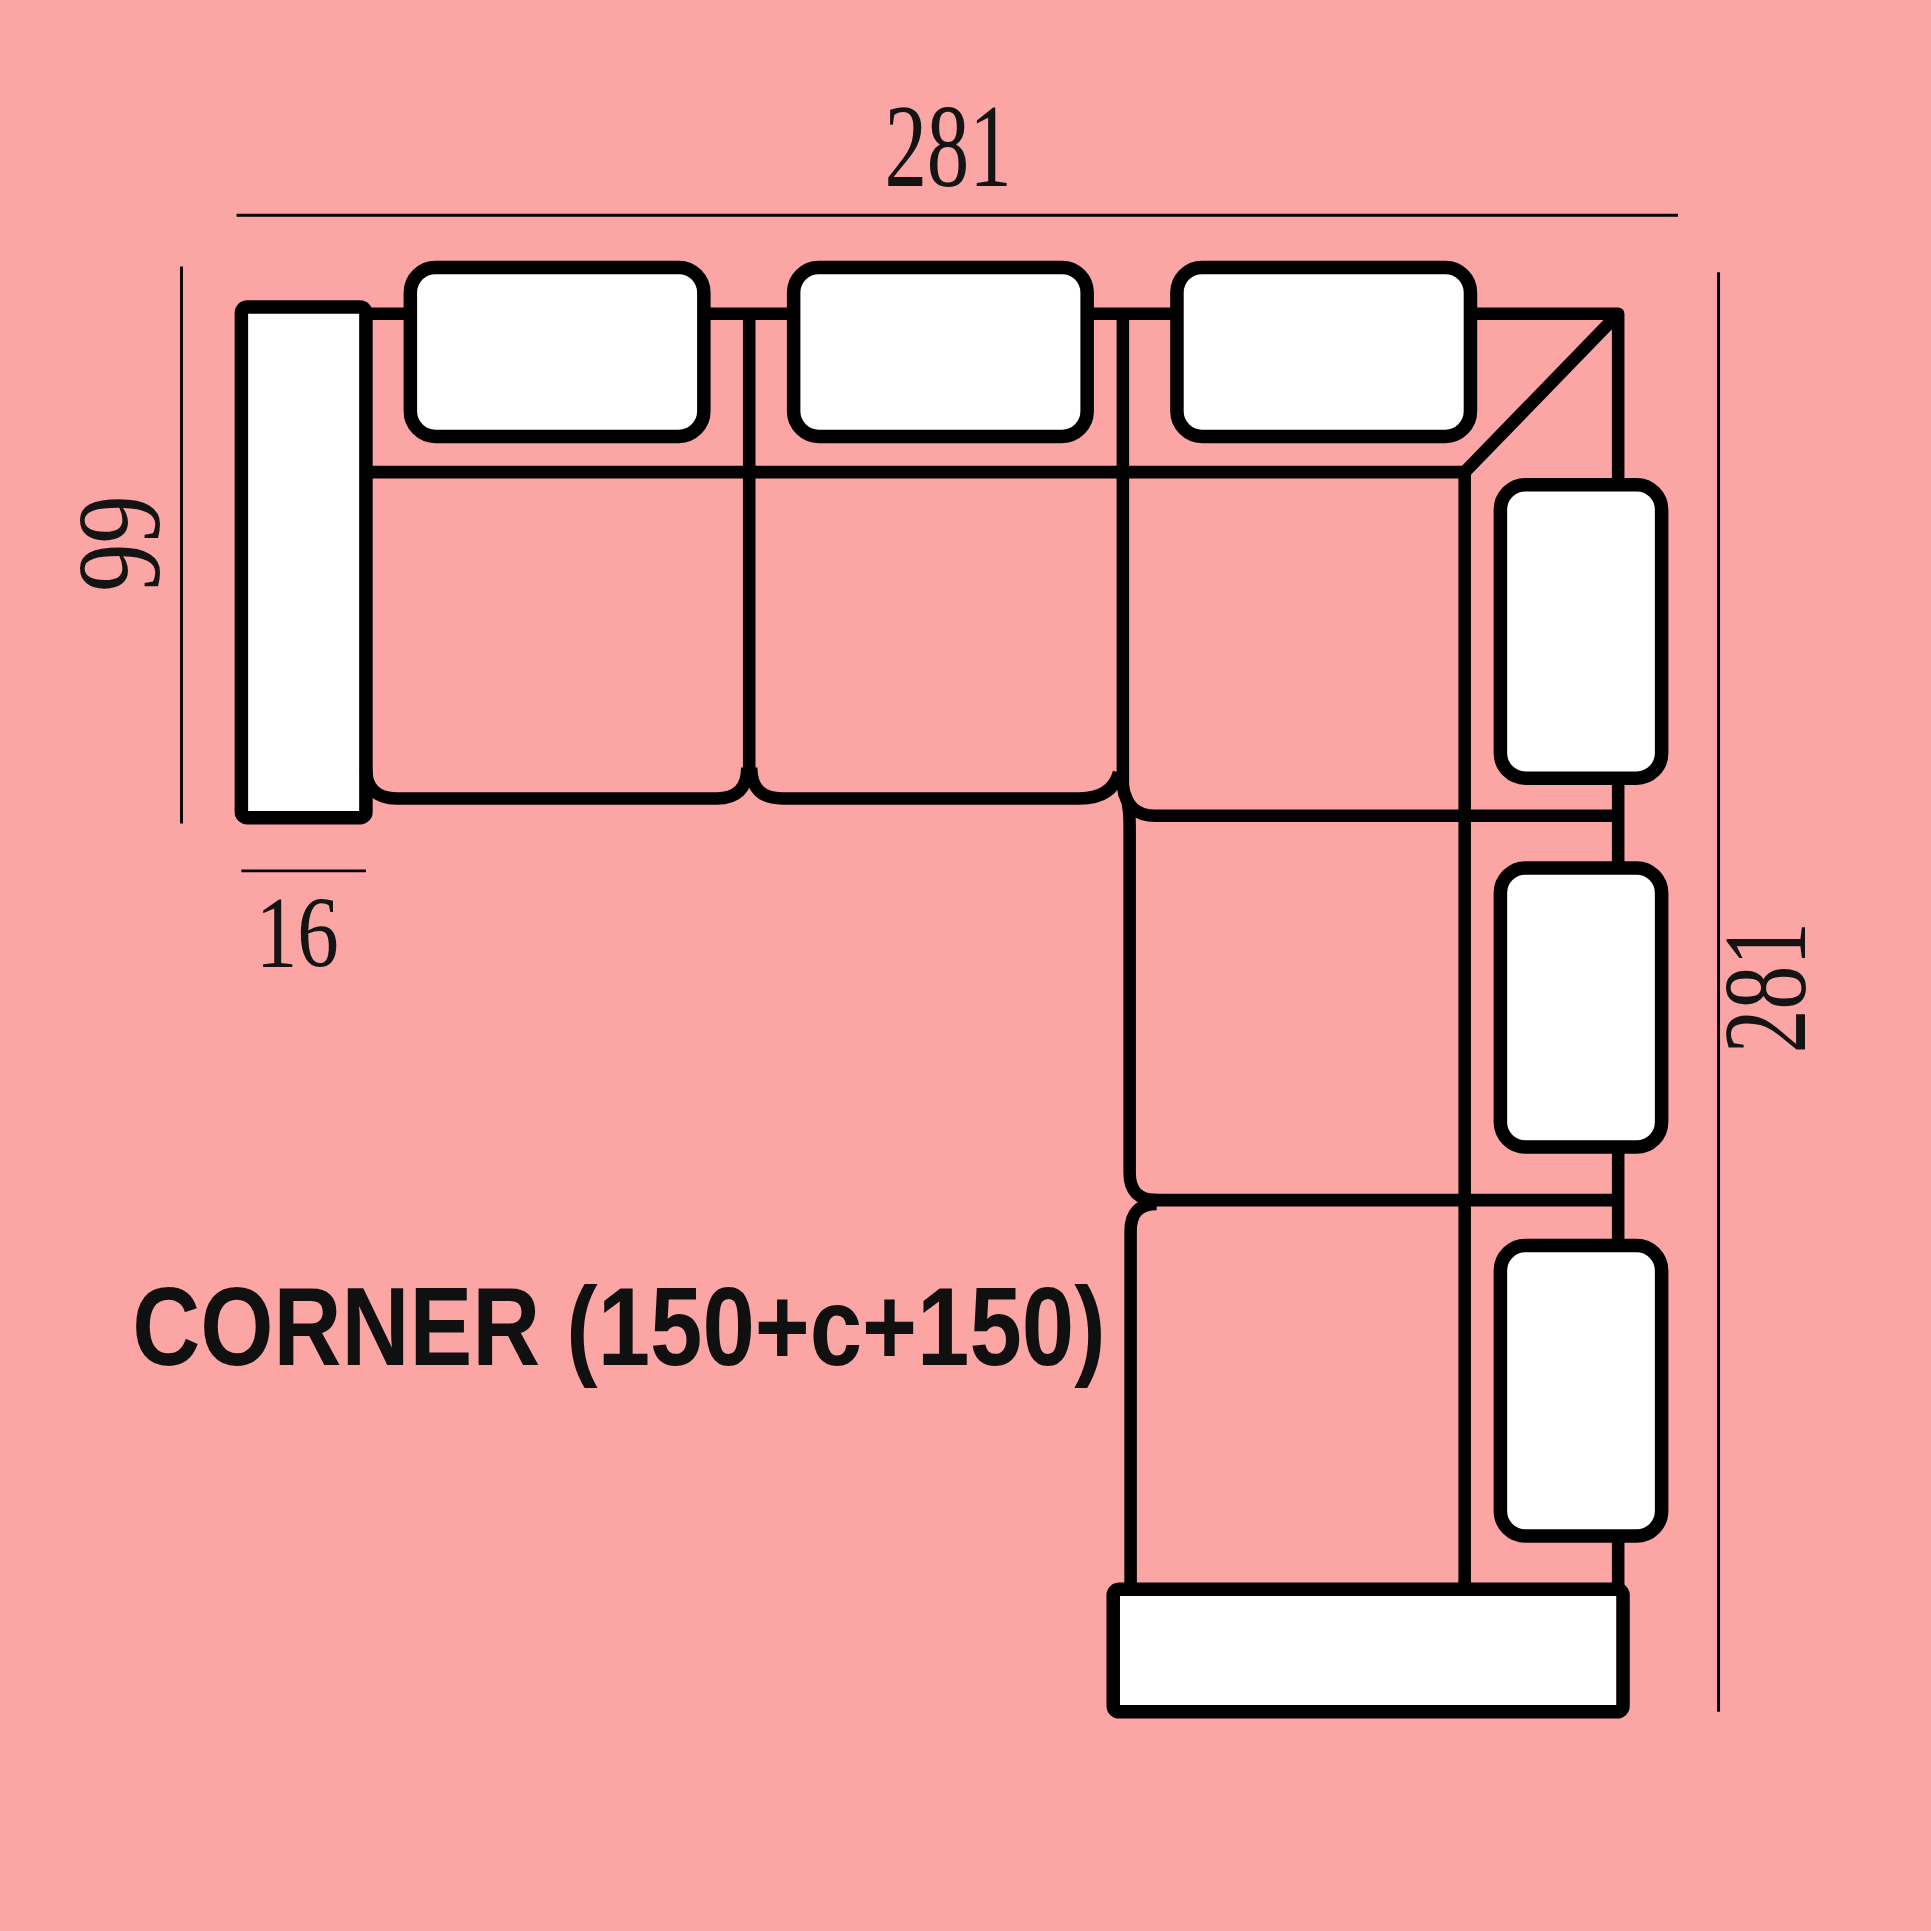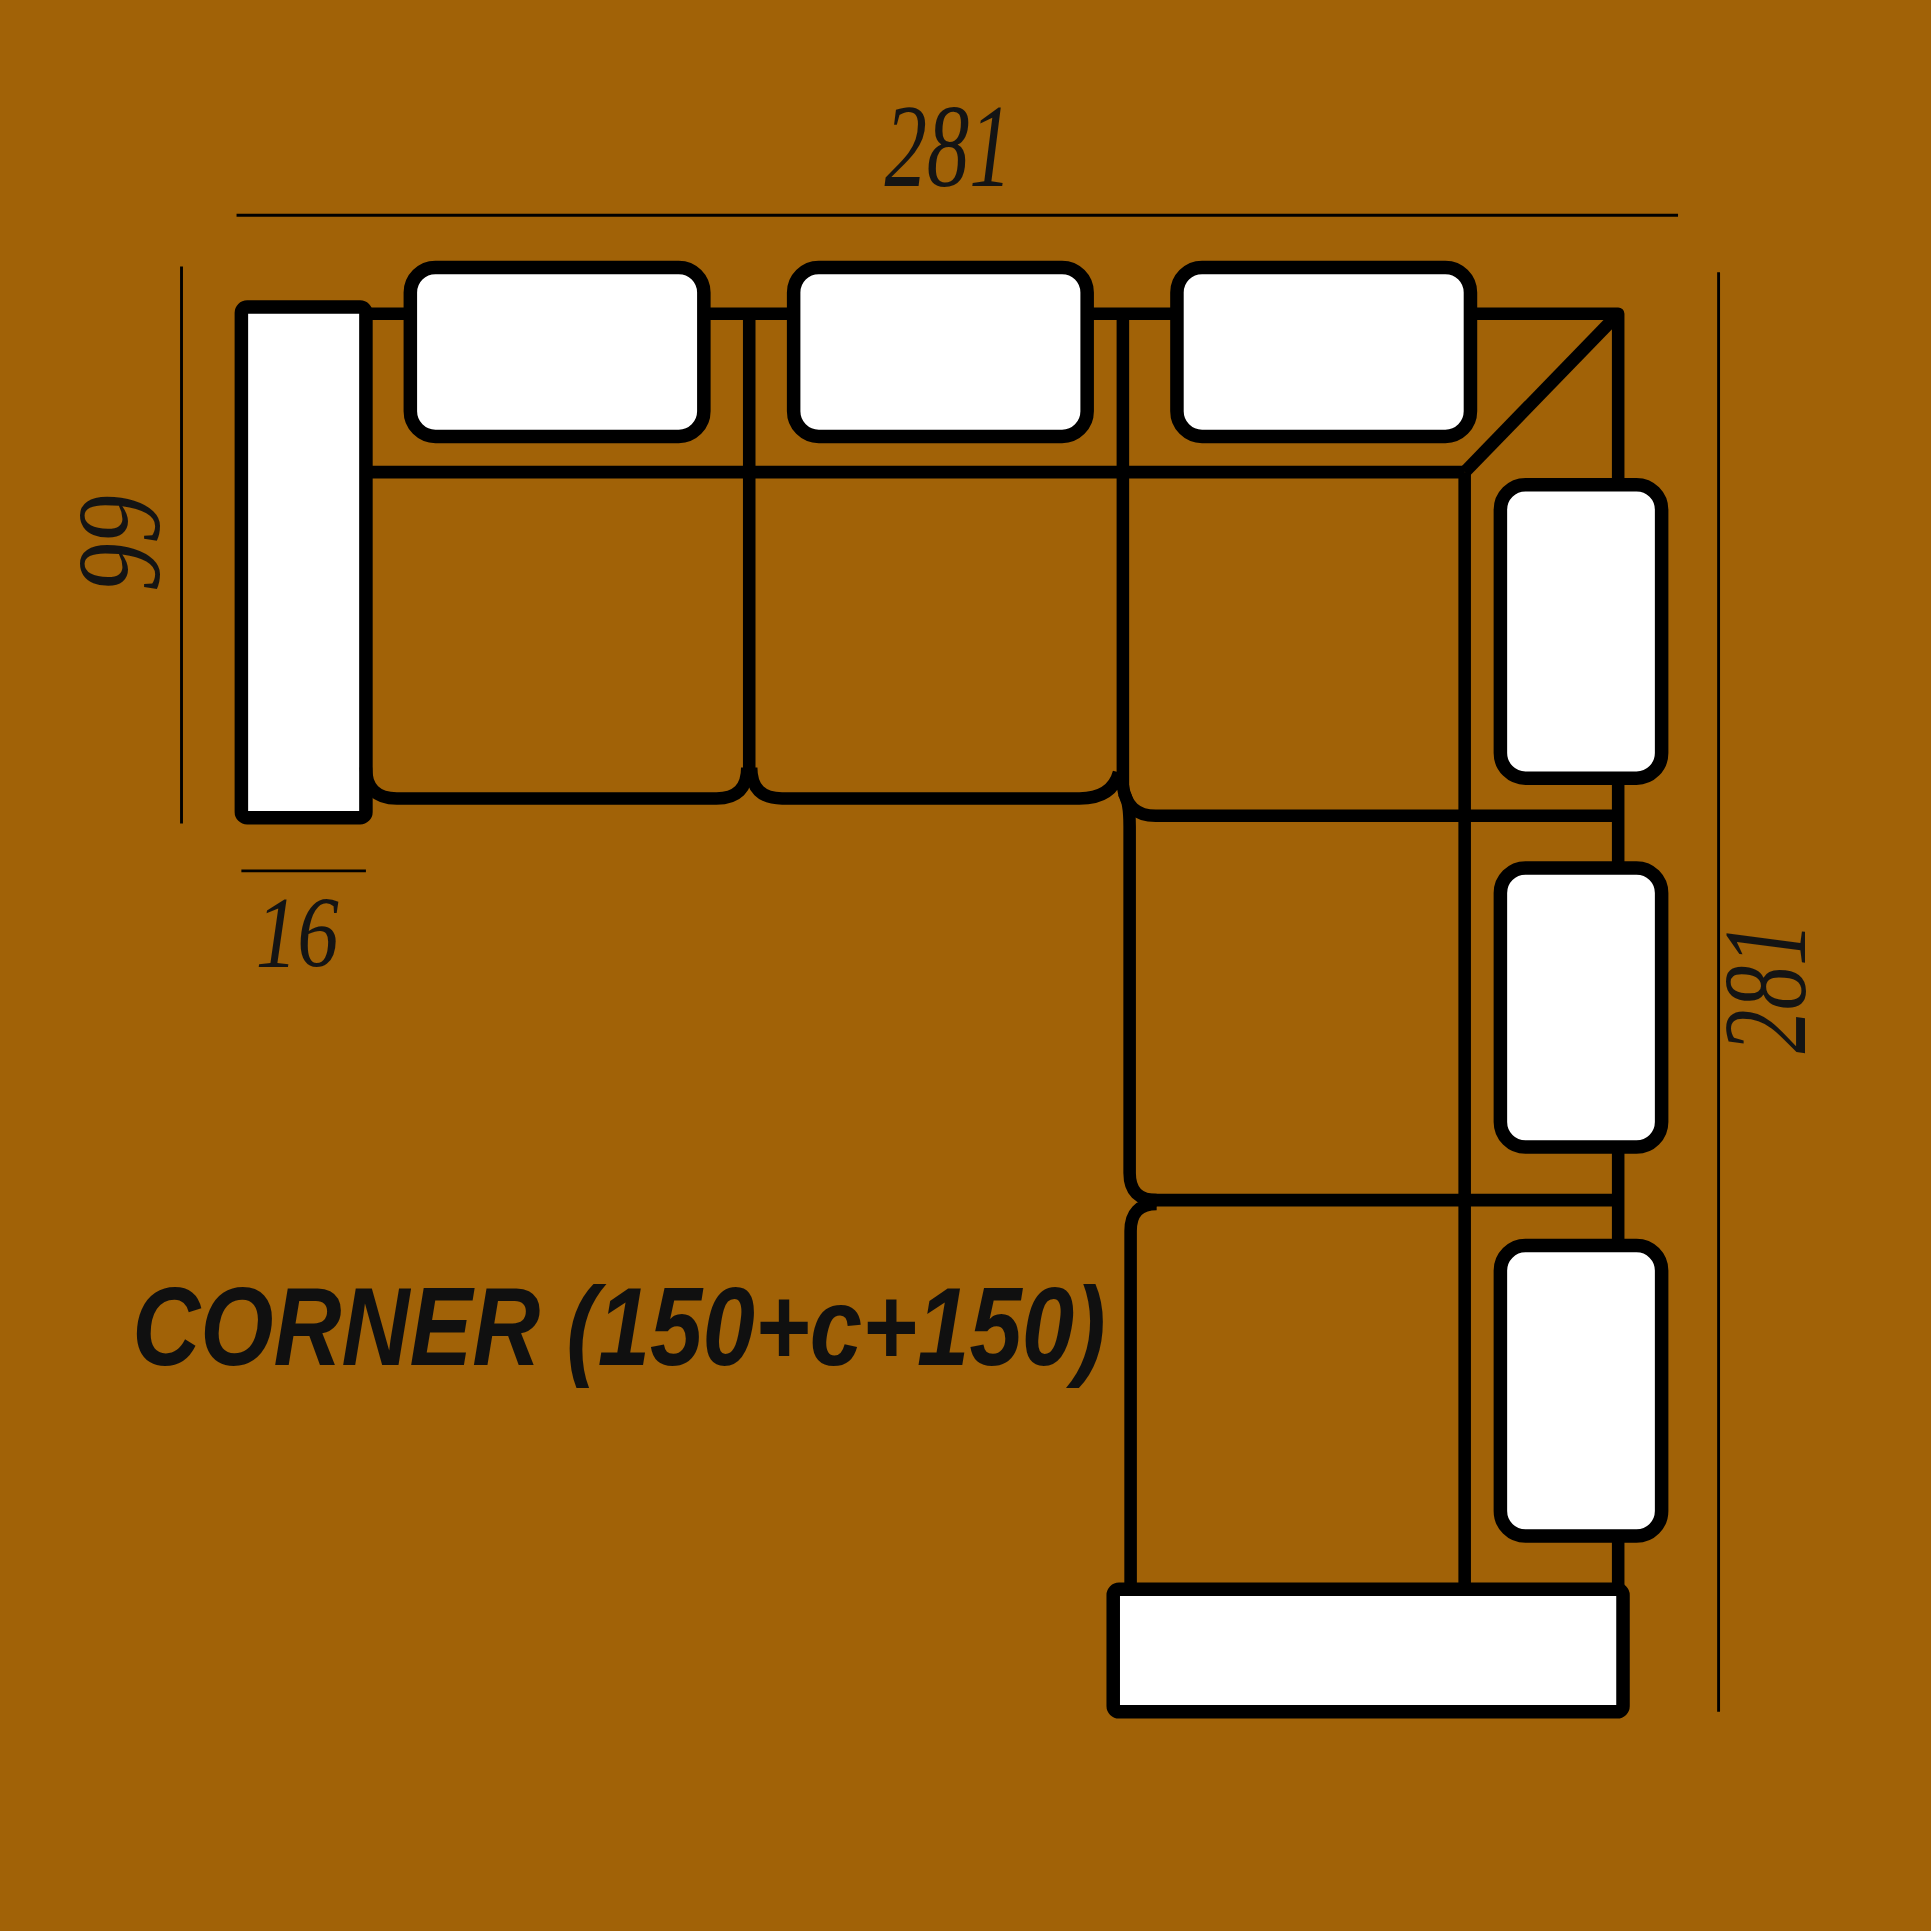--- a/index.html
+++ b/index.html
@@ -1,16 +1,16 @@
 <!DOCTYPE html>
 <html><head>
 <meta charset="utf-8">
 <style>
   html, body { margin: 0; padding: 0; background: #ffffff; }
-  .stage { width: 1931px; height: 1931px; background: #a16207; font-style: italic; }
+  .stage { width: 1931px; height: 1931px; background: #fca5a5; }
   svg { display: block; }
   .dim-label {
     font-family: "Liberation Serif", "DejaVu Serif", serif;
     font-size: 122px;
     fill: #141414;
   }
   .dim-label-small { font-size: 106px; }
   .title-label {
     font-family: "Liberation Sans", "DejaVu Sans", sans-serif;
     font-size: 116px;

